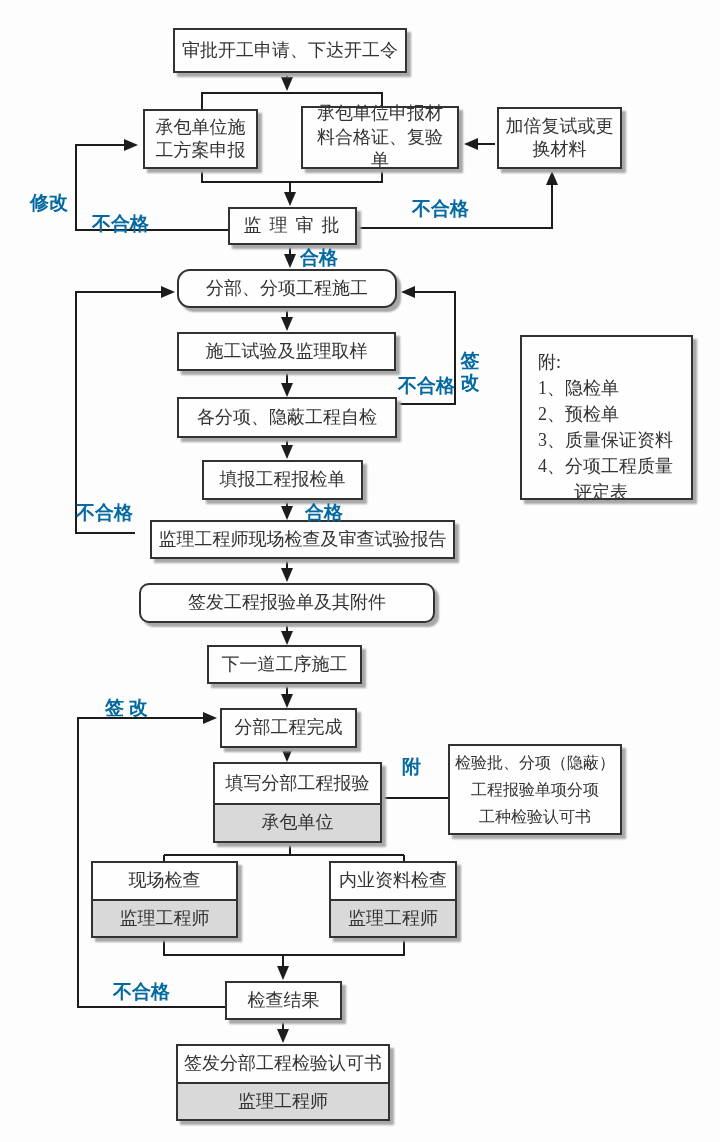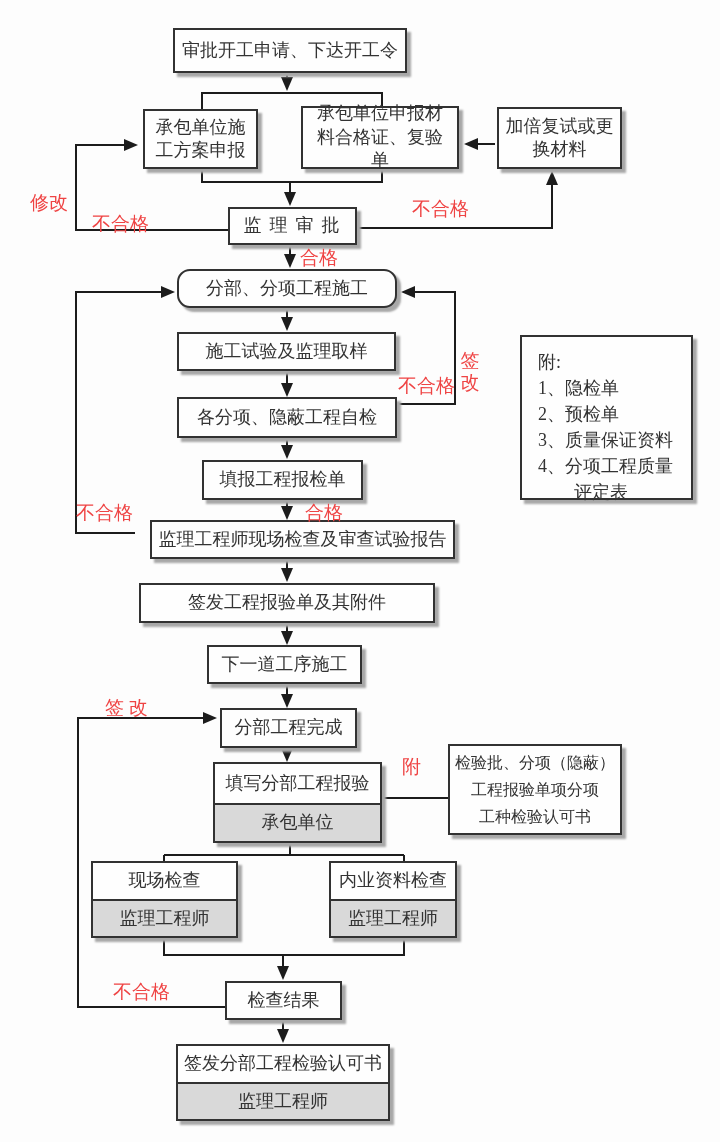--- a/index.html
+++ b/index.html
@@ -16,21 +16,21 @@
   .stack{position:absolute;box-sizing:border-box;box-shadow:4px 4px 2px #a8a8a8;}
   .stack .part{
     box-sizing:border-box;display:flex;align-items:center;justify-content:center;text-align:center;
     background:#fefefe;border:2px solid #323232;font-size:18px;line-height:1.3;width:100%;
   }
   .stack .part + .part{border-top:none;}
   .gray{background:#d9d9d9 !important;}
   .note{display:block;text-align:left;padding:12px 0 0 16px;font-size:18px;line-height:26px;}
   .note .indent{padding-left:36px;}
   .cert{flex-direction:column;font-size:16px;line-height:27px;padding:4px 2px;}
-  .lbl{position:absolute;font-size:19px;white-space:nowrap;color:#ef4444;}
+  .lbl{position:absolute;font-size:19px;white-space:nowrap;color:#0369a1;font-weight:bold;}
   .v{width:22px;white-space:normal;word-break:break-all;line-height:22px;text-align:center;}
 </style>
 </head>
 <body>
 
 <div class="canvas">
 
   <svg class="wires" xmlns="http://www.w3.org/2000/svg">
     <defs>
       <marker id="ah" markerWidth="7" markerHeight="6" refX="5.5" refY="3" orient="auto">
@@ -80,21 +80,21 @@
   <div class="box" style="left:177px;top:269px;width:220px;height:39px;border-radius:13px;">分部、分项工程施工</div>
 
   <div class="box" style="left:177px;top:332px;width:219px;height:39px;">施工试验及监理取样</div>
 
   <div class="box" style="left:177px;top:397px;width:220px;height:41px;">各分项、隐蔽工程自检</div>
 
   <div class="box" style="left:202px;top:460px;width:161px;height:40px;">填报工程报检单</div>
 
   <div class="box" style="left:150px;top:520px;width:305px;height:39px;">监理工程师现场检查及审查试验报告</div>
 
-  <div class="box" style="left:139px;top:583px;width:296px;height:40px;">签发工程报验单及其附件</div>
+  <div class="box" style="left:139px;top:583px;width:296px;height:40px;border-radius:10px;">签发工程报验单及其附件</div>
 
   <div class="box" style="left:207px;top:645px;width:155px;height:39px;">下一道工序施工</div>
 
   <div class="box" style="left:220px;top:708px;width:137px;height:40px;">分部工程完成</div>
 
   <div class="stack" style="left:213px;top:762px;width:169px;">
     <div class="part" style="height:43px;">填写分部工程报验</div>
     <div class="part gray" style="height:38px;">承包单位</div>
   </div>
 

